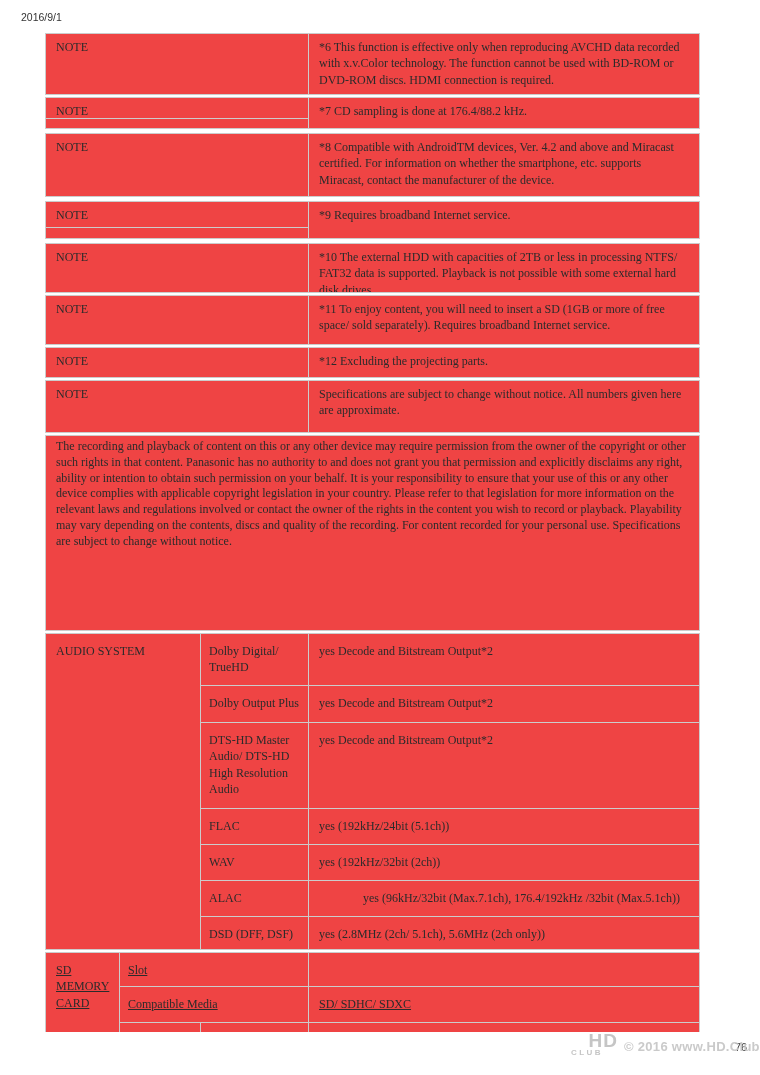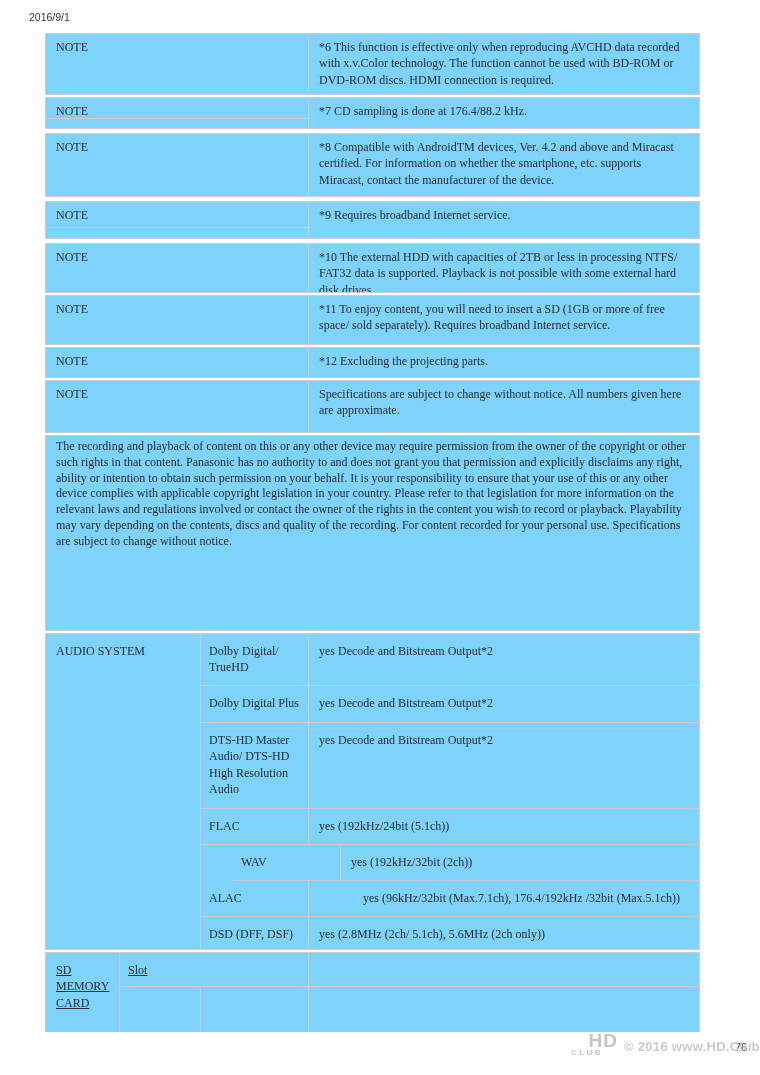--- a/index.html
+++ b/index.html
@@ -10,31 +10,31 @@
   *{margin:0;padding:0;box-sizing:border-box;}
   html,body{background:#ffffff;}
   body{
     position:relative;
     width:760px;height:1075px;
     overflow:hidden;
     font-family:"Liberation Serif","DejaVu Serif",serif;
     color:var(--txt);
   }
   .date{
-    position:absolute;left:29px;top:11px;
+    position:absolute;left:21px;top:11px;
     font-family:"Liberation Sans","DejaVu Sans",sans-serif;
     font-size:10.5px;color:#333;
   }
   .spec-table{
     position:absolute;left:45px;top:33px;width:655px;height:999px;
   }
   .row{
     position:absolute;left:0;right:0;
     border:1px solid var(--b);
-    background:#7dd3fc;
+    background:#ef4444;
     display:flex;
     overflow:hidden;
   }
   
   .note-left{
     width:263px;flex:0 0 263px;
     border-right:1px solid var(--b);
     padding:5px 10px;
     font-size:12px;line-height:16.3px;
   }
@@ -73,21 +73,21 @@
     flex:0 0 108px;width:108px;
     border-right:1px solid var(--b);
     padding:9px 8px 4px 8px;
     font-size:12px;line-height:16.3px;
   }
   .acol-value{flex:1;padding:9px 10px 4px 10px;font-size:12px;line-height:16.3px;}
   .ar1{height:52px;}
   .ar2{height:37px;}
   .ar3{height:86px;}
   .ar4{height:36px;}
-  .ar5{height:36px;margin-left:32px;}
+  .ar5{height:36px;}
   .ar6{height:36px;gap:44px;}
   
   .sd-section{top:919px;height:80px;border-bottom:none;text-decoration:underline;}
   .sd-label{
     flex:0 0 74px;width:74px;
     border-right:1px solid var(--b);
     padding:9px 8px 4px 10px;
     font-size:12px;line-height:16.3px;
   }
   .sdrow{display:flex;border-bottom:1px solid var(--b);overflow:hidden;}
@@ -189,21 +189,21 @@
   </div>
 
   <div class="row audio-section">
     <div class="section-label">AUDIO SYSTEM</div>
     <div class="section-rows">
       <div class="arow ar1">
         <div class="acol-feature">Dolby Digital/ TrueHD</div>
         <div class="acol-value">yes Decode and Bitstream Output*2</div>
       </div>
       <div class="arow ar2">
-        <div class="acol-feature">Dolby Digital Plus</div>
+        <div class="acol-feature">Dolby Output Plus</div>
         <div class="acol-value">yes Decode and Bitstream Output*2</div>
       </div>
       <div class="arow ar3">
         <div class="acol-feature">DTS-HD Master Audio/ DTS-HD High Resolution Audio</div>
         <div class="acol-value">yes Decode and Bitstream Output*2</div>
       </div>
       <div class="arow ar4">
         <div class="acol-feature">FLAC</div>
         <div class="acol-value">yes (192kHz/24bit (5.1ch))</div>
       </div>
@@ -221,20 +221,24 @@
       </div>
     </div>
   </div>
 
   <div class="row sd-section">
     <div class="sd-label">SD MEMORY CARD</div>
     <div class="section-rows">
       <div class="sdrow sdr1">
         <div class="sdcol-feature">Slot</div>
       </div>
+      <div class="sdrow sdr2">
+        <div class="sdcol-feature">Compatible Media</div>
+        <div class="sdcol-value">SD/ SDHC/ SDXC</div>
+      </div>
       <div class="sdrow">
         <div class="sd-partial-cell-a"></div>
         <div class="sd-partial-cell-b"></div>
       </div>
     </div>
   </div>
 
 </div>
 
 <div class="page-number">76</div>

